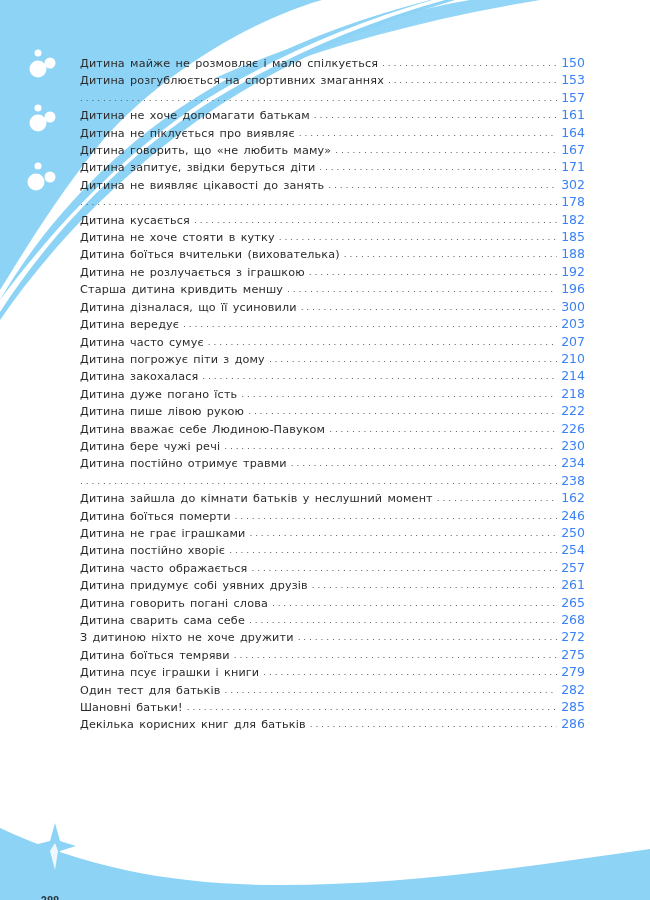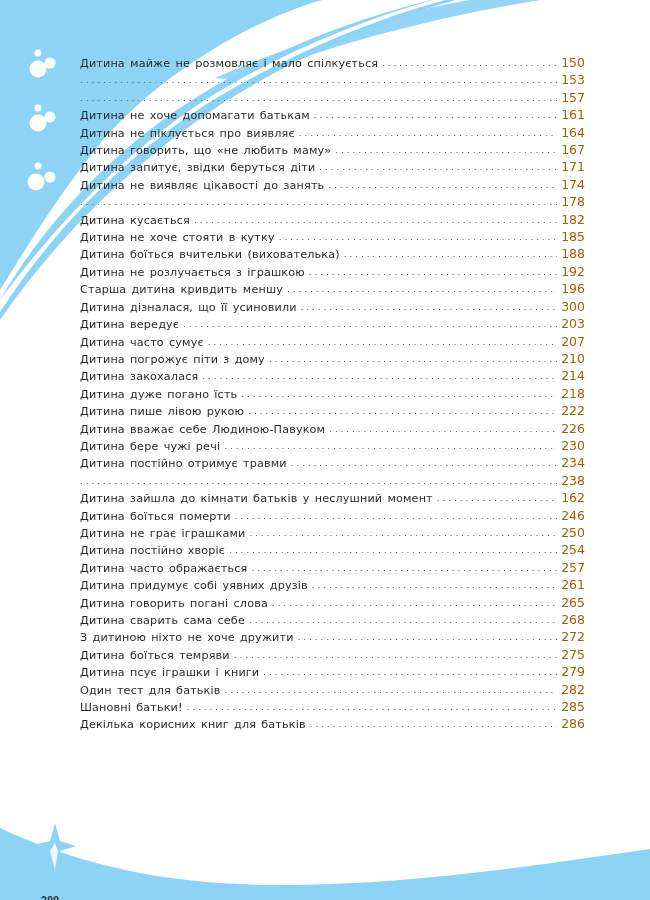--- a/index.html
+++ b/index.html
@@ -62,21 +62,21 @@
       top: -1px;
     }
     .toc-dots::before {
       content: ". . . . . . . . . . . . . . . . . . . . . . . . . . . . . . . . . . . . . . . . . . . . . . . . . . . . . . . . . . . . . . . . . . . . . . . . . . . . . . . . . . . . . . . . . . . . . . . . . . . . . . . . . . . . . . . .";
       letter-spacing: 0;
     }
     .toc-page {
       flex: 0 0 auto;
       padding-left: 4px;
       font-size: 12.5px;
-      color: #a16207;
+      color: #3b82f6;
       min-width: 24px;
       text-align: right;
     }
     .page-number-wrap {
       position: absolute;
       left: 24px;
       top: 875px;
       width: 52px;
       height: 52px;
       z-index: 3;
@@ -135,20 +135,21 @@
     <path d="M55,843 L58,851 L55,870 L50,851 Z" fill="#ffffff" opacity="0.85"></path>
   </svg>
 
   <ul class="toc">
     <li class="toc-row">
         <span class="toc-title">Дитина майже не розмовляє і мало спілкується</span>
         <span class="toc-dots"></span>
         <span class="toc-page">150</span>
       </li>
     <li class="toc-row">
+        <span class="toc-title">Дитина розгублюється на спортивних змаганнях</span>
         <span class="toc-dots"></span>
         <span class="toc-page">153</span>
       </li>
     <li class="toc-row">
         <span class="toc-dots"></span>
         <span class="toc-page">157</span>
       </li>
     <li class="toc-row">
         <span class="toc-title">Дитина не хоче допомагати батькам</span>
         <span class="toc-dots"></span>
@@ -165,21 +166,21 @@
         <span class="toc-page">167</span>
       </li>
     <li class="toc-row">
         <span class="toc-title">Дитина запитує, звідки беруться діти</span>
         <span class="toc-dots"></span>
         <span class="toc-page">171</span>
       </li>
     <li class="toc-row">
         <span class="toc-title">Дитина не виявляє цікавості до занять</span>
         <span class="toc-dots"></span>
-        <span class="toc-page">174</span>
+        <span class="toc-page">302</span>
       </li>
     <li class="toc-row">
         <span class="toc-dots"></span>
         <span class="toc-page">178</span>
       </li>
     <li class="toc-row">
         <span class="toc-title">Дитина кусається</span>
         <span class="toc-dots"></span>
         <span class="toc-page">182</span>
       </li>

